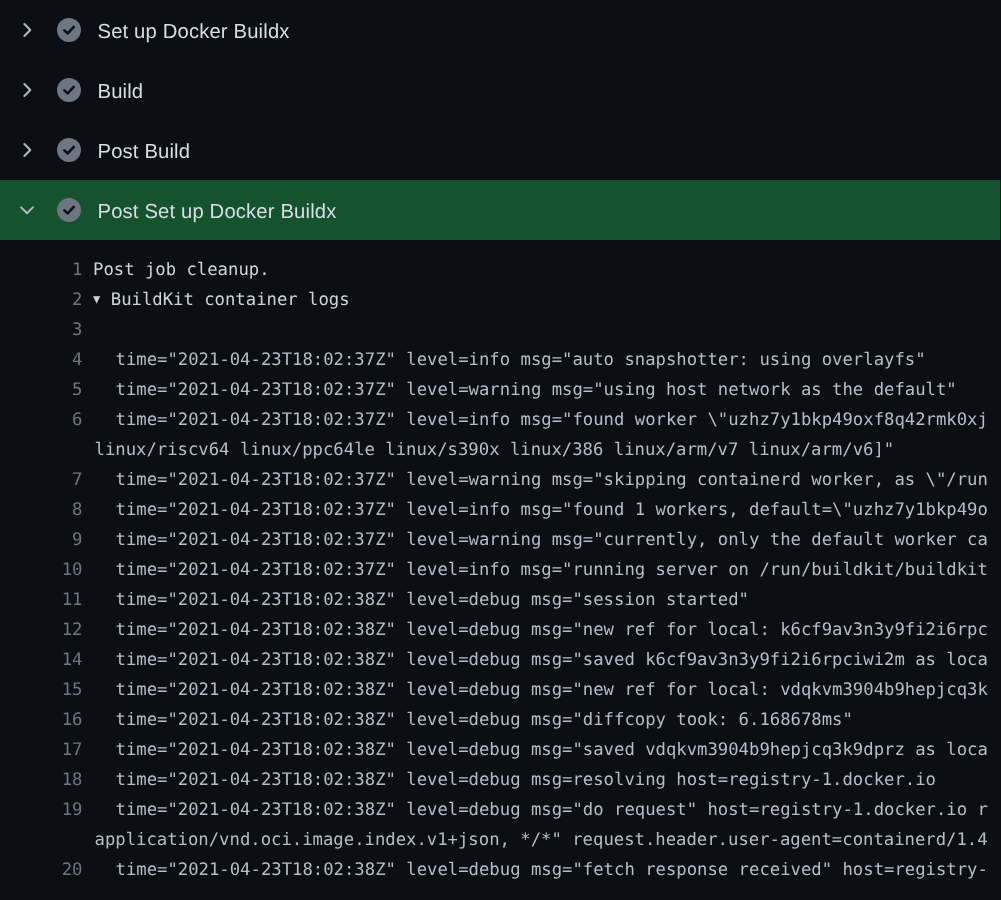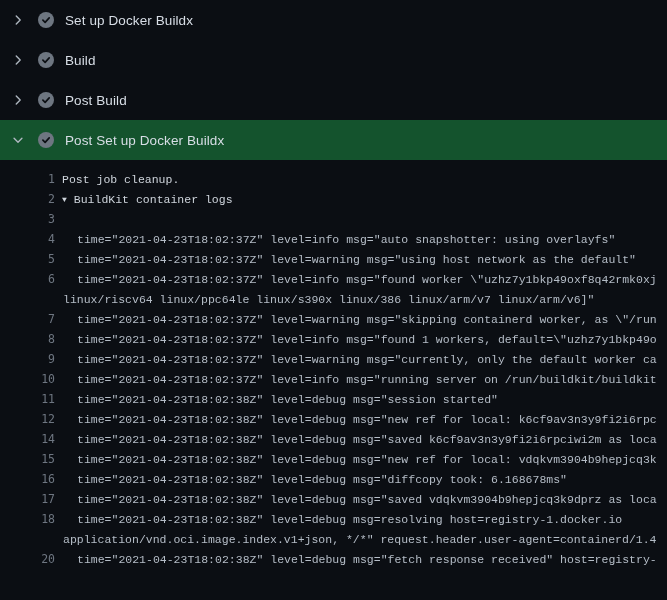--- a/index.html
+++ b/index.html
@@ -32,21 +32,21 @@
     font-family:"DejaVu Sans Mono", monospace;
     font-size:11.5px;
   }
   .row{
     height:20px;display:flex;align-items:center;overflow:hidden;white-space:pre;
   }
   .num{
     flex:none;width:55px;text-align:right;color:#6e7681;
     cursor:pointer;user-select:none;
   }
-  .txt{margin-left:7px;color:#b5bdc7;white-space:pre;font-family:Liberation Mono, monospace;}
+  .txt{margin-left:7px;color:#b5bdc7;white-space:pre;}
   .kind-plain .txt,.kind-group .txt{color:#ced4db;}
   .kind-command .txt{margin-left:22px;}
   .kind-log .txt{margin-left:22px;}
   .kind-wrap .txt{margin-left:8px;}
   .tri{display:none;font-size:8px;color:#ced4db;margin-right:7px;transform:translateY(-1px);}
   .kind-group .tri{display:inline-block;}
   .kind-group{cursor:pointer;}
 </style>
 </head>
 <body>
@@ -197,20 +197,24 @@
   <div class="row kind-log">
     <span class="num">17</span>
     <span class="txt"><span class="txt-inner">time="2021-04-23T18:02:38Z" level=debug msg="saved vdqkvm3904b9hepjcq3k9dprz as loca</span></span>
   </div>
 
   <div class="row kind-log">
     <span class="num">18</span>
     <span class="txt"><span class="txt-inner">time="2021-04-23T18:02:38Z" level=debug msg=resolving host=registry-1.docker.io</span></span>
   </div>
 
+  <div class="row kind-log">
+    <span class="num">19</span>
+    <span class="txt"><span class="txt-inner">time="2021-04-23T18:02:38Z" level=debug msg="do request" host=registry-1.docker.io r</span></span>
+  </div>
 
   <div class="row kind-wrap">
     <span class="num"></span>
     <span class="txt"><span class="txt-inner">application/vnd.oci.image.index.v1+json, */*" request.header.user-agent=containerd/1.4</span></span>
   </div>
 
   <div class="row kind-log">
     <span class="num">20</span>
     <span class="txt"><span class="txt-inner">time="2021-04-23T18:02:38Z" level=debug msg="fetch response received" host=registry-</span></span>
   </div>

